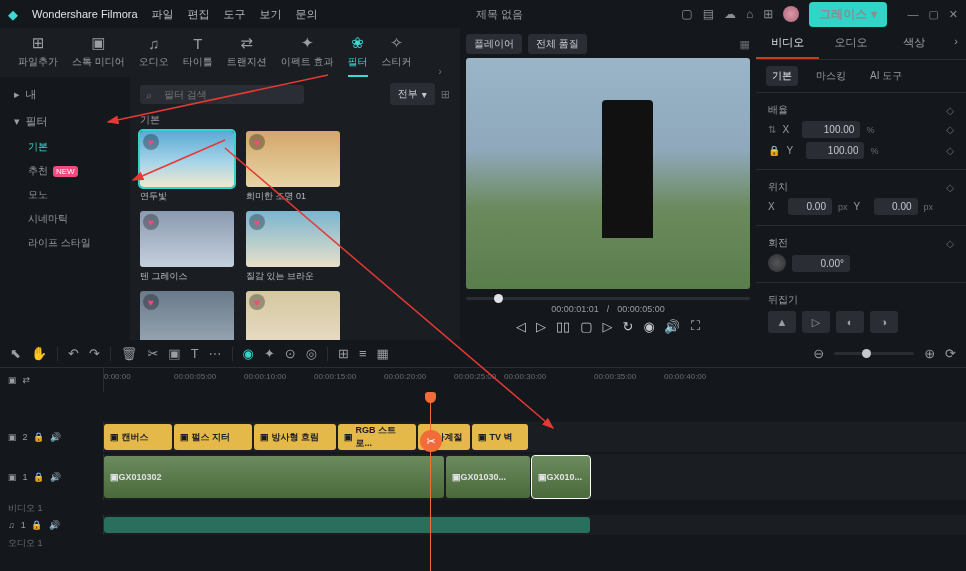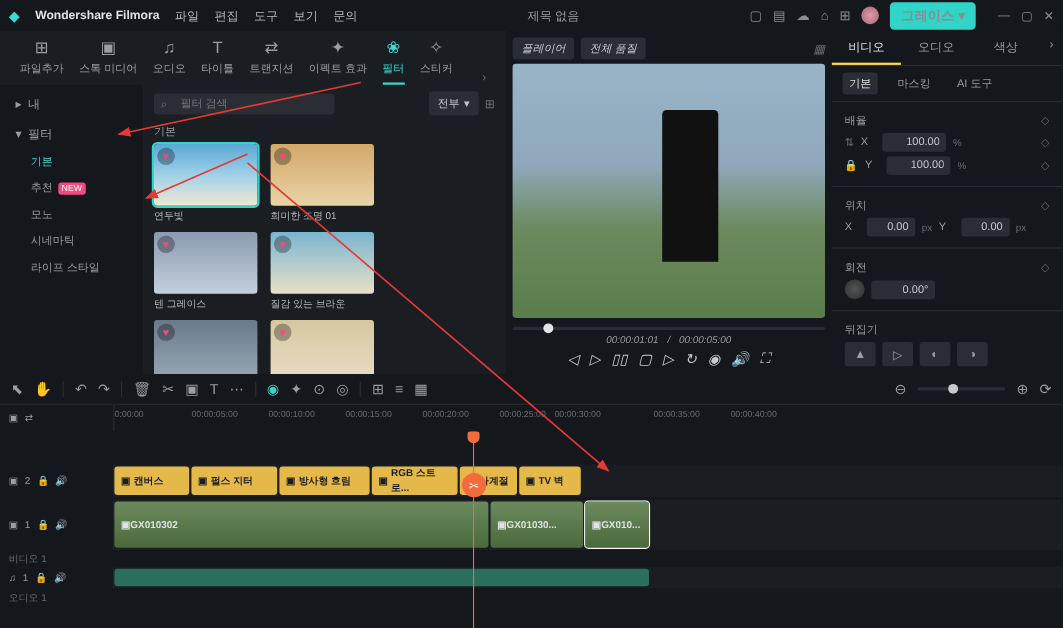--- a/index.html
+++ b/index.html
@@ -1,21 +1,21 @@
 <!DOCTYPE html>
 <html><head>
 <meta charset="utf-8">
 <style>
 * { margin: 0; padding: 0; box-sizing: border-box; font-family: -apple-system, "Segoe UI", sans-serif; }
 body { width: 966px; height: 571px; background: #1a1d21; color: #c5c8cc; font-size: 11px; overflow: hidden; position: relative; }
 
 
 .titlebar { height: 28px; background: #14171b; display: flex; align-items: center; padding: 0 8px; gap: 14px; }
 .titlebar .logo { color: #3dd9d4; font-size: 13px; }
-.titlebar .app { color: #e0e2e5; font-size: 11px; font-weight: 700; }
+.titlebar .app { color: #e0e2e5; font-size: 11px; font-weight: 400; }
 .titlebar .menus { display: flex; gap: 14px; }
 .titlebar .menus span { color: #b8bbbe; cursor: pointer; }
 .titlebar .doc { flex: 1; text-align: center; color: #9a9da1; }
 .titlebar .ricons { display: flex; gap: 10px; align-items: center; }
 .titlebar .ricons span { color: #8a8d91; cursor: pointer; font-size: 12px; }
 .export-btn { background: #30d5c8; color: #0a1514; padding: 4px 10px; border-radius: 4px; font-size: 11px; font-weight: 600; display: flex; align-items: center; gap: 4px; }
 .winctl { display: flex; gap: 10px; margin-left: 6px; }
 .winctl span { color: #8a8d91; cursor: pointer; }
 
 .main { display: flex; height: 312px; }
@@ -44,36 +44,36 @@
 
 .thumbs { display: grid; grid-template-columns: repeat(2, 94px); gap: 8px 12px; }
 .thumb { width: 94px; }
 .thumb-img { width: 94px; height: 56px; border-radius: 3px; position: relative; background: linear-gradient(#5aa9d6, #a6d4e8 55%, #f0e8d0); }
 .thumb-img.sel { outline: 2px solid #30d5c8; }
 .thumb-img .heart { position: absolute; top: 3px; left: 3px; color: #f24a7e; font-size: 10px; background: rgba(0,0,0,.3); width: 16px; height: 16px; border-radius: 50%; display: flex; align-items: center; justify-content: center; }
 .thumb-lbl { font-size: 9px; color: #b8bbbe; margin-top: 3px; white-space: nowrap; overflow: hidden; }
 .thumb-cat { font-size: 10px; color: #9a9da1; margin-bottom: 4px; }
 
 
-.preview { width: 296px; background: #14171b; padding: 6px; display: flex; flex-direction: column; font-style: italic; }
+.preview { width: 296px; background: #14171b; padding: 6px; display: flex; flex-direction: column; }
 .preview-head { display: flex; gap: 6px; align-items: center; margin-bottom: 4px; }
 .phd { background: #2a2e34; padding: 3px 8px; border-radius: 3px; font-size: 10px; color: #c5c8cc; }
 .preview-img { flex: 1; background: linear-gradient(#9ab5c8 0%, #8fa8bb 40%, #6b8a5d 65%, #5a7d4c); border-radius: 3px; position: relative; min-height: 160px; }
 .preview-img::after { content:""; position:absolute; left:48%; top:18%; width:18%; height:60%; background:#111; border-radius: 4px 4px 0 0; }
 .progress { height: 3px; background: #2a2e34; margin: 8px 0 4px; border-radius: 2px; position: relative; }
 .progress .dot { position: absolute; left: 10%; top: -3px; width: 9px; height: 9px; background: #e0e2e5; border-radius: 50%; }
 .time-row { display: flex; justify-content: center; gap: 8px; font-size: 9px; color: #9a9da1; margin-bottom: 4px; }
 .play-ctrl { display: flex; justify-content: center; gap: 10px; align-items: center; }
 .play-ctrl span { color: #c5c8cc; cursor: pointer; font-size: 13px; }
 
 
 .props { width: 210px; background: #14171b; display: flex; flex-direction: column; overflow-y: auto; }
 .prop-tabs { display: flex; border-bottom: 1px solid #2a2e34; }
 .prop-tab { flex: 1; text-align: center; padding: 7px 0; font-size: 11px; color: #9a9da1; cursor: pointer; }
-.prop-tab.active { color: #e0e2e5; border-bottom: 2px solid #fde047; }
+.prop-tab.active { color: #e0e2e5; border-bottom: 2px solid #c2410c; }
 .prop-subtabs { display: flex; padding: 6px 10px; gap: 12px; font-size: 10px; }
 .prop-subtab { color: #9a9da1; cursor: pointer; padding: 3px 6px; }
 .prop-subtab.active { background: #2a2e34; border-radius: 3px; color: #e0e2e5; }
 .section { padding: 6px 12px; border-top: 1px solid #2a2e34; }
 .sec-head { display: flex; align-items: center; gap: 6px; font-size: 11px; color: #e0e2e5; margin-bottom: 6px; }
 .toggle { width: 24px; height: 13px; background: #30d5c8; border-radius: 7px; position: relative; }
 .toggle::after { content:""; position:absolute; right:1px; top:1px; width:11px; height:11px; background:#fff; border-radius:50%; }
 .field { display: flex; align-items: center; gap: 6px; margin: 4px 0; font-size: 10px; }
 .field label { width: 44px; color: #9a9da1; }
 .field .lbl2 { width: 14px; color: #9a9da1; }

